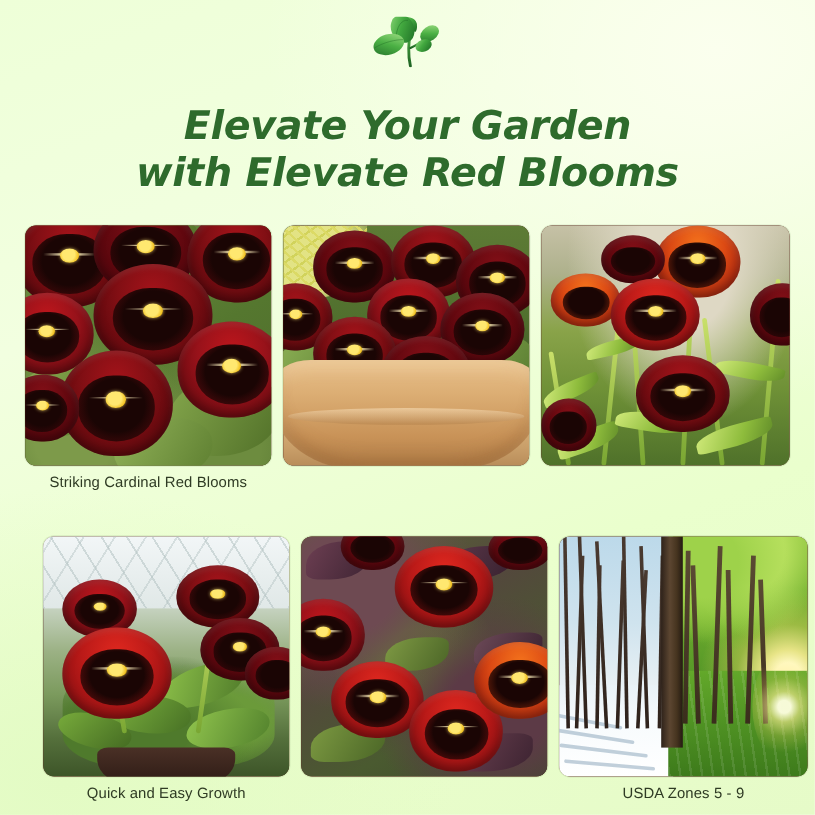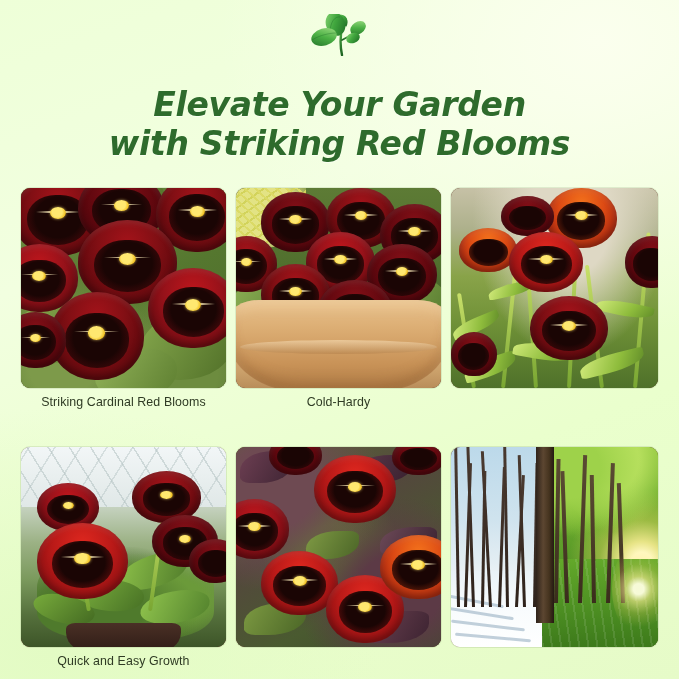--- a/index.html
+++ b/index.html
@@ -71,21 +71,21 @@
     position: absolute;
     top: 188px;
     left: 21px;
     width: 637px;
     display: grid;
     grid-template-columns: 205px 205px 207px;
     column-gap: 10px;
     row-gap: 0px;
   }
   .cell { width: 100%; }
-  .cell.row2 { margin-top: 38px; }
+  .cell.row2 { margin-top: 38px; margin-left: 15px; }
 
   .photo {
     position: relative;
     width: 100%;
     height: 200px;
     border-radius: 9px;
     overflow: hidden;
     background: #4a1009;
     box-shadow: 0 0 0 1px rgba(120,150,100,0.18);
   }
@@ -324,21 +324,21 @@
       <path d="M32 26 C40 21 50 19 56 19" stroke="#1e6b24" stroke-width="0.7" fill="none" opacity="0.5"></path>
 
       <ellipse cx="78" cy="14" rx="8.5" ry="6" transform="rotate(-34 78 14)" fill="url(#lg2)"></ellipse>
 
       <ellipse cx="73" cy="24" rx="7" ry="5" transform="rotate(-20 73 24)" fill="url(#lg1)"></ellipse>
     </svg>
   </div>
 
   <div class="headline">
     <span class="line">Elevate Your Garden</span>
-    <span class="line">with Striking Red Blooms</span>
+    <span class="line">with Elevate Red Blooms</span>
   </div>
 
   <div class="grid">
 
     <div class="cell">
       <div class="photo">
         <div class="layer p1-bg"></div>
 
         <div class="leafy" style="left:-6%;top:58%;width:40%;height:30%;background:linear-gradient(120deg,#8fb055,#5a7a2c);"></div>
         <div class="leafy" style="left:58%;top:62%;width:46%;height:34%;background:linear-gradient(120deg,#86a84d,#4f6e27);"></div>
@@ -451,21 +451,20 @@
         <div class="bloom r-dark" style="left:40%;top:46%;width:36%;height:30%;">
             <div class="petal"></div>
             <div class="blotch"></div>
             <div class="whisk"></div>
             <div class="eye"></div>
           </div>
 
         <div class="p2-pot"></div>
         <div class="p2-potline" style="left:2%;right:2%;top:76%;"></div>
       </div>
-      <div class="caption">Cold-Hardy</div>
     </div>
 
     <div class="cell">
       <div class="photo">
         <div class="layer p3-base"></div>
 
         <div class="p3-stem" style="left:24%;bottom:0;height:58%;transform:rotate(6deg);"></div>
         <div class="p3-stem" style="left:40%;bottom:0;height:66%;transform:rotate(-4deg);"></div>
         <div class="p3-stem" style="left:56%;bottom:0;height:74%;transform:rotate(3deg);"></div>
         <div class="p3-stem" style="left:72%;bottom:0;height:62%;transform:rotate(-7deg);"></div>
@@ -641,16 +640,17 @@
           <div class="trunk-s" style="left:20%;height:66%;transform:rotate(-2deg);"></div>
           <div class="trunk-s" style="left:31%;height:74%;transform:rotate(2deg);"></div>
           <div class="trunk-s" style="left:43%;height:64%;transform:rotate(-1deg);"></div>
           <div class="trunk-s" style="left:55%;height:70%;transform:rotate(2deg);"></div>
           <div class="trunk-s" style="left:68%;height:60%;transform:rotate(-2deg);"></div>
           <div class="p6-sun"></div>
         </div>
 
         <div class="p6-bigtrunk"></div>
       </div>
+      <div class="caption">USDA Zones 5 - 9</div>
     </div>
 
   </div>
 </div>
 
 </body></html>

